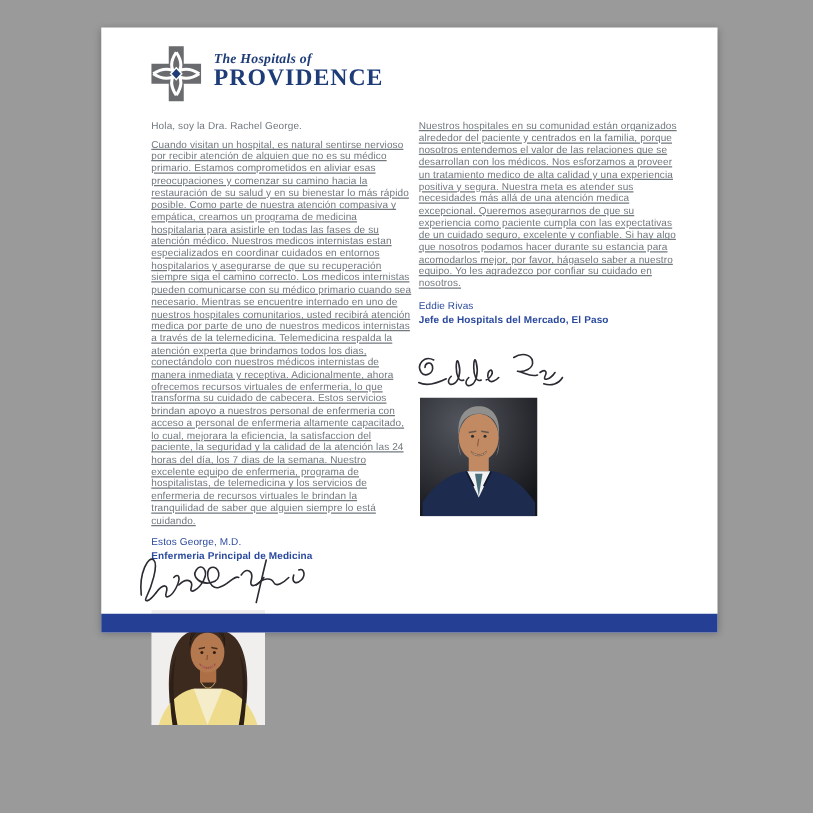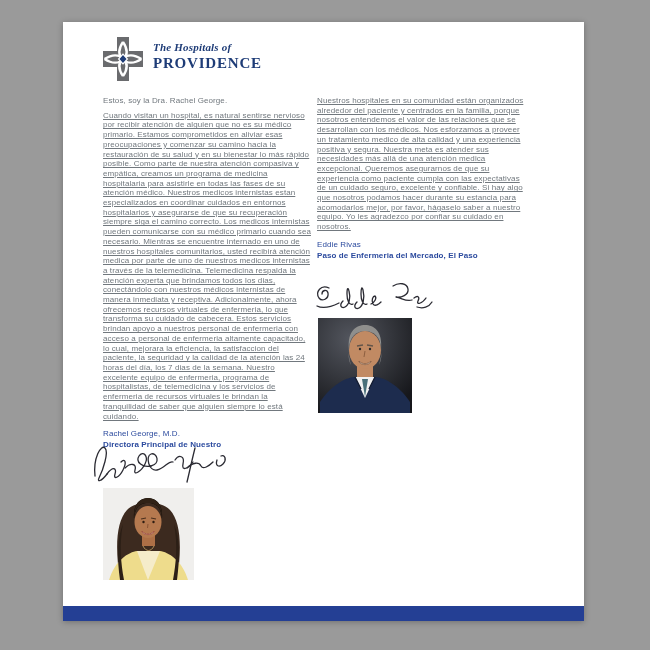--- a/index.html
+++ b/index.html
@@ -1,26 +1,26 @@
 <!DOCTYPE html>
 <html><head>
 <meta charset="utf-8">
 <style>
   html,body{margin:0;padding:0;}
   body{width:650px;height:650px;overflow:hidden;font-family:"Liberation Sans",sans-serif;}
   .stage{position:relative;width:650px;height:650px;background:#9a9a9a;}
-  .paper{position:absolute;left:63px;top:22px;width:493px;height:599px;background:#ffffff;
-         box-shadow:0 1px 6px rgba(0,0,0,.28);padding-left:28px;}
+  .paper{position:absolute;left:81px;top:22px;width:493px;height:484px;background:#ffffff;
+         box-shadow:0 1px 6px rgba(0,0,0,.28);}
   
   .logo{position:absolute;left:40px;top:14px;display:flex;align-items:flex-start;}
   .logo-cross{width:40px;height:46px;flex:0 0 auto;}
   .logo-text{margin-left:10px;padding-top:5px;color:#1e3c77;}
   .logo-line1{font-family:"Liberation Serif",serif;font-style:italic;font-weight:700;
               font-size:11px;line-height:12px;letter-spacing:.2px;}
-  .logo-line2{font-family:"Liberation Serif",serif;font-weight:700;font-size:15px;
+  .logo-line2{font-family:"Liberation Serif",serif;font-weight:700;font-size:19px;
               line-height:20px;letter-spacing:.8px;}
   
   .col{position:absolute;top:74px;width:208px;font-size:8px;line-height:9.7px;
        color:#71787e;letter-spacing:.1px;}
   .col-left{left:40px;}
   .col-right{left:254px;}
   .greeting{margin:0 0 5px 0;}
   .body-par{margin:0;text-decoration:underline;}
   .signer-name{margin:8px 0 0 0;font-weight:400;color:#2b4a9e;}
   .signer-title{margin:1px 0 0 0;font-weight:700;color:#2b4a9e;}
@@ -55,30 +55,30 @@
         </g>
         <path d="M50 43 L61 55 L50 67 L39 55 Z" fill="#1e3c77" stroke="#ffffff" stroke-width="3"></path>
       </svg>
       <div class="logo-text">
         <div class="logo-line1">The Hospitals of</div>
         <div class="logo-line2">PROVIDENCE</div>
       </div>
     </header>
 
     <section class="col col-left">
-      <p class="greeting">Estos, soy la Dra. Rachel George.</p>
+      <p class="greeting">Hola, soy la Dra. Rachel George.</p>
       <p class="body-par">Cuando visitan un hospital, es natural sentirse nervioso por recibir atención de alguien que no es su médico primario. Estamos comprometidos en aliviar esas preocupaciones y comenzar su camino hacia la restauración de su salud y en su bienestar lo más rápido posible. Como parte de nuestra atención compasiva y empática, creamos un programa de medicina hospitalaria para asistirle en todas las fases de su atención médico. Nuestros medicos internistas estan especializados en coordinar cuidados en entornos hospitalarios y asegurarse de que su recuperación siempre siga el camino correcto. Los medicos internistas pueden comunicarse con su médico primario cuando sea necesario. Mientras se encuentre internado en uno de nuestros hospitales comunitarios, usted recibirá atención medica por parte de uno de nuestros medicos internistas a través de la telemedicina. Telemedicina respalda la atención experta que brindamos todos los dias, conectándolo con nuestros médicos internistas de manera inmediata y receptiva. Adicionalmente, ahora ofrecemos recursos virtuales de enfermeria, lo que transforma su cuidado de cabecera. Estos servicios brindan apoyo a nuestros personal de enfermeria con acceso a personal de enfermeria altamente capacitado, lo cual, mejorara la eficiencia, la satisfaccion del paciente, la seguridad y la calidad de la atención las 24 horas del día, los 7 dias de la semana. Nuestro excelente equipo de enfermeria, programa de hospitalistas, de telemedicina y los servicios de enfermeria de recursos virtuales le brindan la tranquilidad de saber que alguien siempre lo está cuidando.</p>
-      <p class="signer-name">Rachel George, M.D.</p>
-      <p class="signer-title">Directora Principal de Nuestro</p>
+      <p class="signer-name">Estos George, M.D.</p>
+      <p class="signer-title">Enfermeria Principal de Medicina</p>
     </section>
 
     <section class="col col-right">
       <p class="body-par">Nuestros hospitales en su comunidad están organizados alrededor del paciente y centrados en la familia, porque nosotros entendemos el valor de las relaciones que se desarrollan con los médicos. Nos esforzamos a proveer un tratamiento medico de alta calidad y una experiencia positiva y segura. Nuestra meta es atender sus necesidades más allá de una atención medica excepcional. Queremos asegurarnos de que su experiencia como paciente cumpla con las expectativas de un cuidado seguro, excelente y confiable. Si hay algo que nosotros podamos hacer durante su estancia para acomodarlos mejor, por favor, hágaselo saber a nuestro equipo. Yo les agradezco por confiar su cuidado en nosotros.</p>
       <p class="signer-name">Eddie Rivas</p>
-      <p class="signer-title">Paso de Enfermeria del Mercado, El Paso</p>
+      <p class="signer-title">Jefe de Hospitals del Mercado, El Paso</p>
     </section>
 
     <svg class="sig sig-rachel" viewBox="0 0 140 52" xmlns="http://www.w3.org/2000/svg">
       <path d="M4 38 C2 20 10 6 14 10 C18 14 12 32 8 40 C6 44 10 44 16 36"></path>
       <path d="M16 36 C22 28 26 30 24 36 C22 42 28 40 32 32 C36 24 34 20 30 24"></path>
       <path d="M34 30 C40 24 46 26 44 32 C42 38 50 34 54 26 C58 18 52 12 48 18 C44 24 52 30 60 28"></path>
       <path d="M60 28 C70 26 66 14 60 16 C54 18 58 34 66 32 C74 30 78 22 82 24"></path>
       <path d="M84 22 C88 16 94 18 92 26 C90 34 98 30 102 24"></path>
       <path d="M104 10 C100 26 98 36 96 44"></path>
       <path d="M96 30 C102 24 108 24 110 28 C112 32 118 28 122 24"></path>

